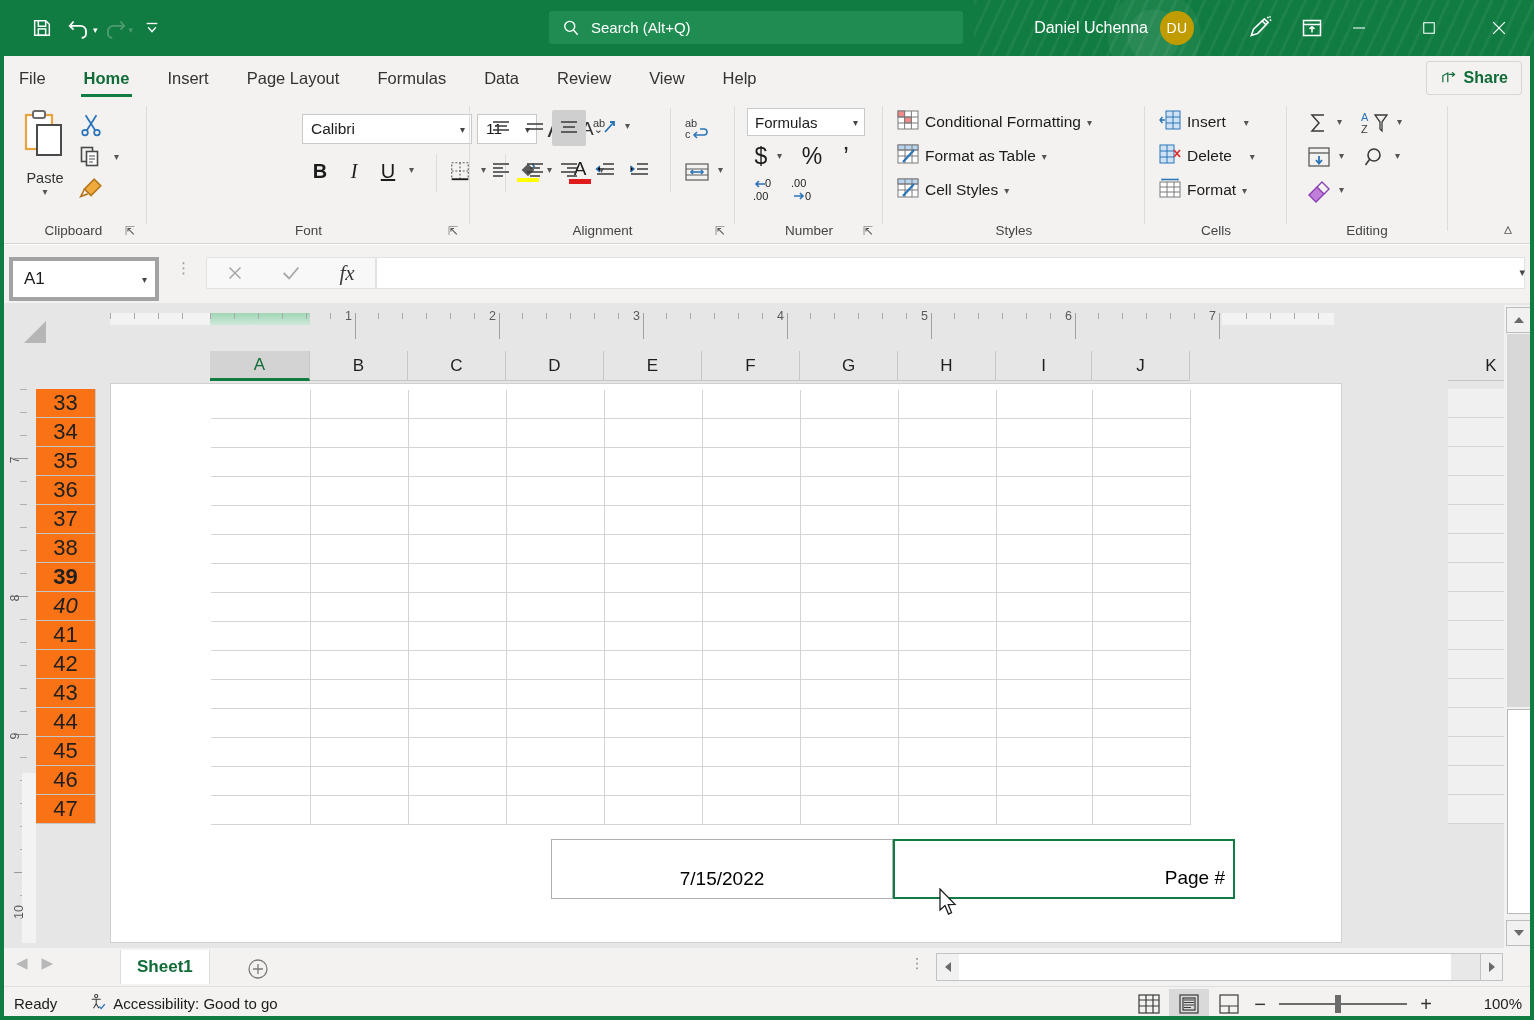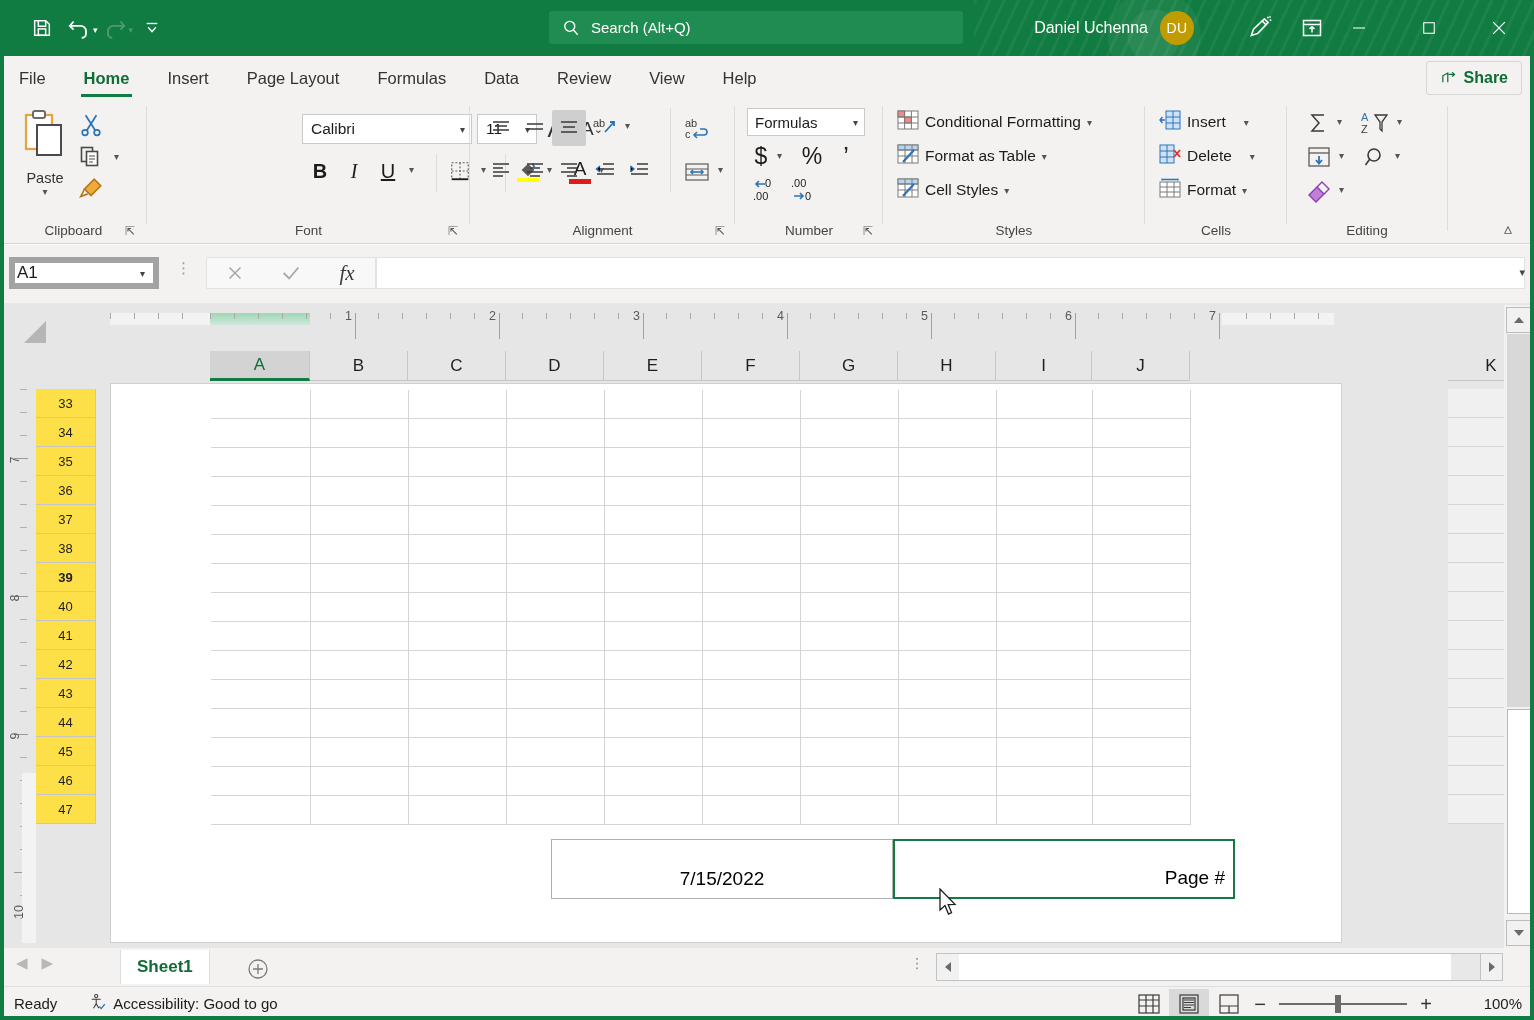--- a/index.html
+++ b/index.html
@@ -131,23 +131,23 @@
     position: absolute; display: flex; align-items: center; gap: 6px;
     font-size: 15.5px; color: #1c1c1c; height: 28px;
   }
 
   
   .formula-row {
     position: absolute; left: 0; top: 245px; width: 1534px; height: 58px;
     background: #f3f2f1;
   }
   .namebox {
-    position: absolute; left: 9px; top: 12px; width: 150px; height: 32px;
-    background: #fff; border: 6px solid #a3a3a3;
-    display: flex; align-items: center; padding-left: 2px;
+    position: absolute; left: 9px; top: 12px; width: 150px; height: 44px;
+    background: #fff; border: 4px solid #a3a3a3;
+    display: flex; align-items: center; padding-left: 11px;
     font-size: 17px; color: #1c1c1c;
   }
   .namebox .nb-chev { position: absolute; right: 8px; font-size: 10px; color: #444; }
   .grip-dots { position: absolute; left: 176px; top: 20px; color: #9a9a9a; font-size: 15px; line-height: 6px;}
   .fbtns { position: absolute; left: 206px; top: 12px; width: 170px; height: 32px;
            background: #f8f8f8; border: 1px solid #e2e2e2; display: flex; }
   .fbtn { width: 56px; height: 30px; display: flex; align-items: center; justify-content: center; }
   .fbar-input {
     position: absolute; left: 376px; top: 12px; right: 9px; height: 32px;
     background: #fff; border: 1px solid #e2e2e2;
@@ -181,24 +181,24 @@
 
   
   .vruler { position: absolute; left: 14px; top: 80px; width: 22px; height: 560px; }
   .vtick { position: absolute; left: 6px; width: 7px; height: 1px; background: #b0b0b0; }
   .vtick.major { left: 0; width: 14px; background: #9a9a9a; }
   .vnum { position: absolute; left: -2px; font-size: 12.5px; color: #5a5a5a;
           transform: rotate(-90deg); transform-origin: center; }
 
   
   .rowhead {
-    position: absolute; left: 36px; width: 60px; background: #fde047;
+    position: absolute; left: 36px; width: 60px; background: #f97316;
     border-right: 1px solid #c6c6c6; border-bottom: 1px solid #c6c6c6;
     display: flex; align-items: center; justify-content: center;
-    font-size: 13px; color: #1f1f1f;
+    font-size: 22px; color: #1f1f1f;
   }
 
   
   .page-canvas {
     position: absolute; left: 110px; top: 80px; width: 1232px; height: 560px;
     background: #ffffff; border: 1px solid #d0d0d0;
   }
   .grid-cell {
     position: absolute; background: #ffffff;
     border-right: 1px solid #d4d4d4; border-bottom: 1px solid #d4d4d4;
@@ -856,21 +856,21 @@
   </div>
 
   <div>
     <div class="rowhead" style="top:86px;  height:29px;">33</div>
     <div class="rowhead" style="top:115px; height:29px;">34</div>
     <div class="rowhead" style="top:144px; height:29px;">35</div>
     <div class="rowhead" style="top:173px; height:29px;">36</div>
     <div class="rowhead" style="top:202px; height:29px;">37</div>
     <div class="rowhead" style="top:231px; height:29px;">38</div>
     <div class="rowhead" style="top:260px; height:29px;font-weight:bold;">39</div>
-    <div class="rowhead" style="top:289px; height:29px;">40</div>
+    <div class="rowhead" style="top:289px; height:29px;font-style:italic;">40</div>
     <div class="rowhead" style="top:318px; height:29px;">41</div>
     <div class="rowhead" style="top:347px; height:29px;">42</div>
     <div class="rowhead" style="top:376px; height:29px;">43</div>
     <div class="rowhead" style="top:405px; height:29px;">44</div>
     <div class="rowhead" style="top:434px; height:29px;">45</div>
     <div class="rowhead" style="top:463px; height:29px;">46</div>
     <div class="rowhead" style="top:492px; height:29px;">47</div>
   </div>
 
   <div class="page-canvas">

